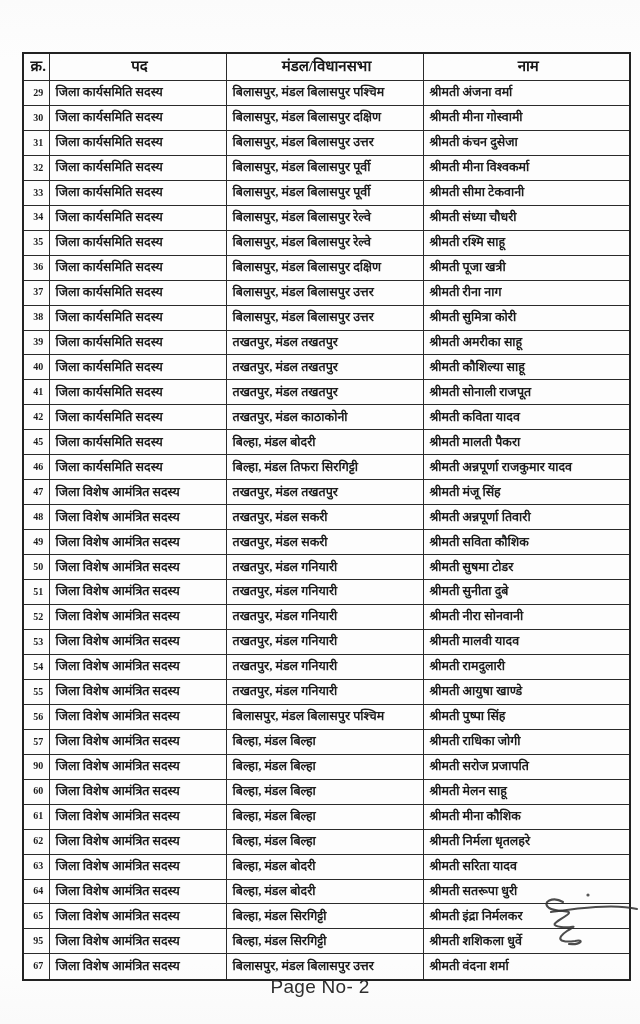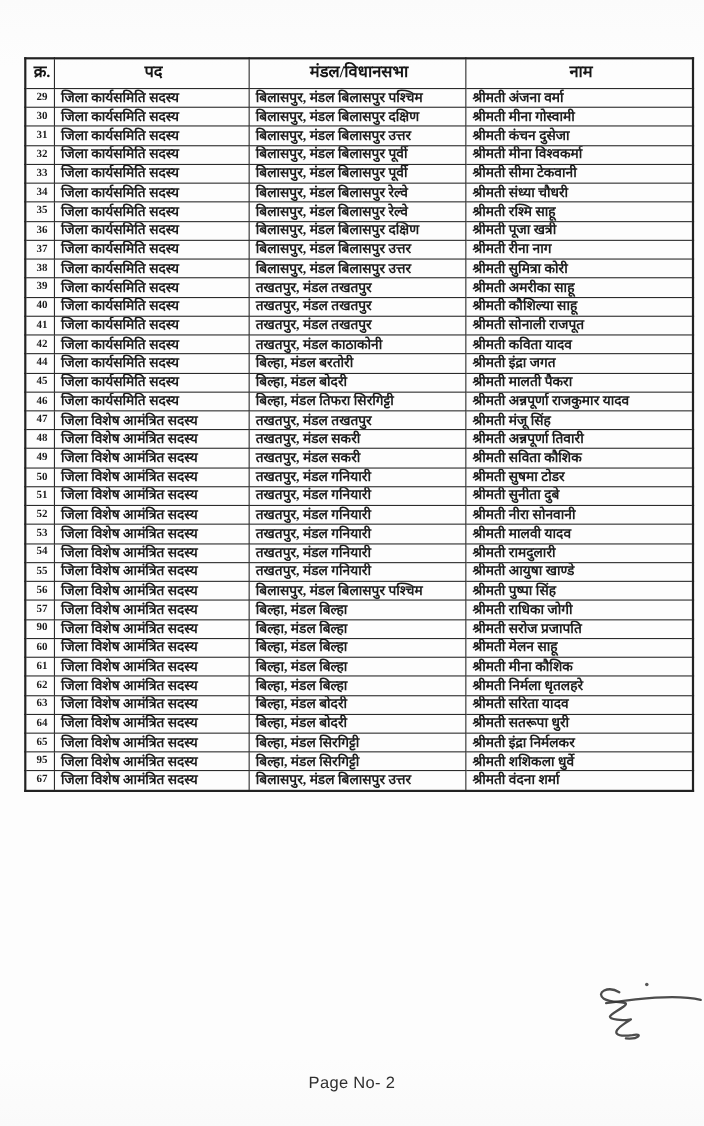--- a/index.html
+++ b/index.html
@@ -5,21 +5,21 @@
   html,body{margin:0;padding:0;}
   body{
     width:640px;height:1024px;position:relative;overflow:hidden;
     background:#fdfdfd;
     font-family:"Liberation Serif","DejaVu Serif",serif;
     color:#1f1f1f;
   }
   .page{position:absolute;inset:0;background:
     linear-gradient(180deg,#fbfbfb 0%,#fdfdfd 6%,#fdfdfd 94%,#fafafa 100%);}
   table.members{
-    position:absolute;left:22px;top:52px;width:607px;height:668px;
+    position:absolute;left:22px;top:52px;width:607px;height:929px;
     border-collapse:collapse;table-layout:fixed;
     background:transparent;
   }
   table.members th,table.members td{
     border:1.6px solid #2b2b2b;
     padding:0 2px 0 6px;
     overflow:hidden;white-space:nowrap;
     font-weight:700;
     line-height:1.05;
   }
@@ -27,21 +27,21 @@
   thead th{
     height:26px;text-align:center;font-size:15px;padding:1px 0;
     color:#161616;
   }
   tbody td{font-size:12.5px;color:#1c1c1c;}
   td.c0{text-align:center;padding:0;font-size:10px;font-family:"Liberation Serif","DejaVu Serif",serif;}
   td.c1,td.c2,td.c3{text-align:left;}
   .footer{
     position:absolute;left:0;top:976px;width:640px;text-align:center;
     font-family:"Liberation Sans","DejaVu Sans",sans-serif;
-    font-size:15px;color:#2e2e2e;letter-spacing:0.3px;
+    font-size:19px;color:#2e2e2e;letter-spacing:0.3px;
   }
   .sig{
     position:absolute;left:515px;top:884px;width:125px;height:66px;
     pointer-events:none;
   }
   .sig path{fill:none;stroke:#333;stroke-width:2.1;stroke-linecap:round;opacity:0.88;}
   .sig circle{fill:#3a3a3a;opacity:0.85;}
 </style>
 </head>
 <body>
@@ -142,26 +142,20 @@
           <td class="c2">तखतपुर, मंडल तखतपुर</td>
           <td class="c3">श्रीमती सोनाली राजपूत</td>
         </tr>
         <tr>
           <td class="c0">42</td>
           <td class="c1">जिला कार्यसमिति सदस्य</td>
           <td class="c2">तखतपुर, मंडल काठाकोनी</td>
           <td class="c3">श्रीमती कविता यादव</td>
         </tr>
         <tr>
-          <td class="c0">44</td>
-          <td class="c1">जिला कार्यसमिति सदस्य</td>
-          <td class="c2">बिल्हा, मंडल बरतोरी</td>
-          <td class="c3">श्रीमती इंद्रा जगत</td>
-        </tr>
-        <tr>
           <td class="c0">45</td>
           <td class="c1">जिला कार्यसमिति सदस्य</td>
           <td class="c2">बिल्हा, मंडल बोदरी</td>
           <td class="c3">श्रीमती मालती पैकरा</td>
         </tr>
         <tr>
           <td class="c0">46</td>
           <td class="c1">जिला कार्यसमिति सदस्य</td>
           <td class="c2">बिल्हा, मंडल तिफरा सिरगिट्टी</td>
           <td class="c3">श्रीमती अन्नपूर्णा राजकुमार यादव</td>

